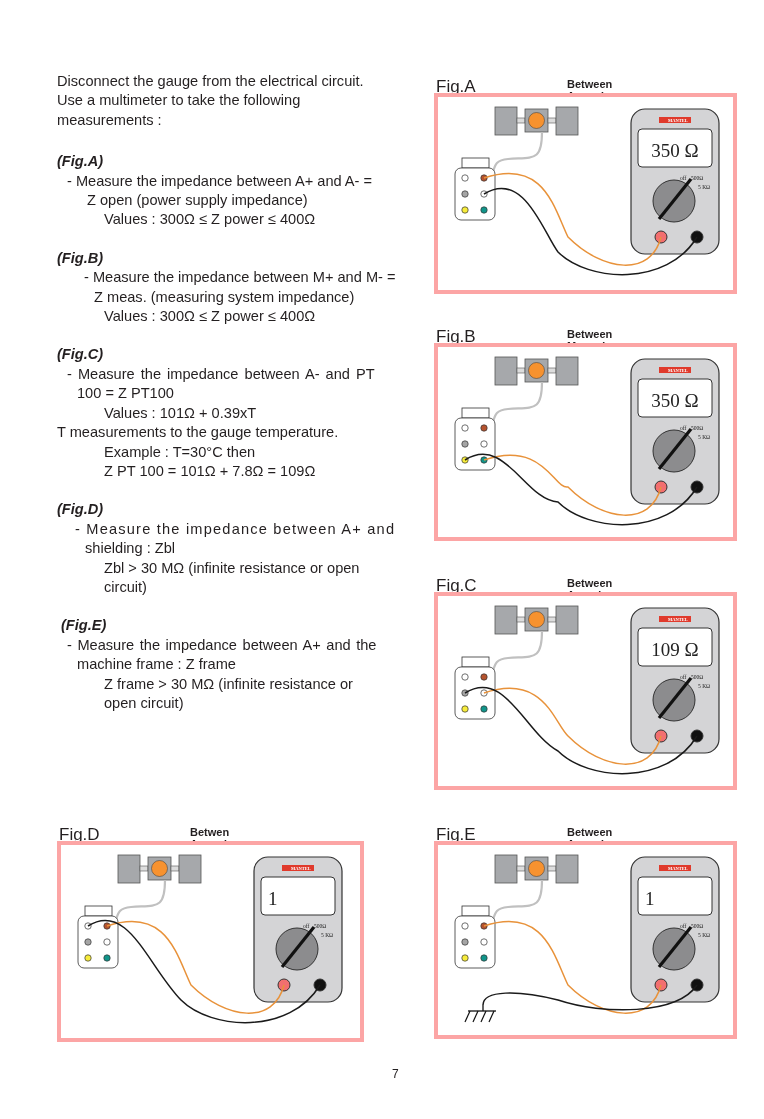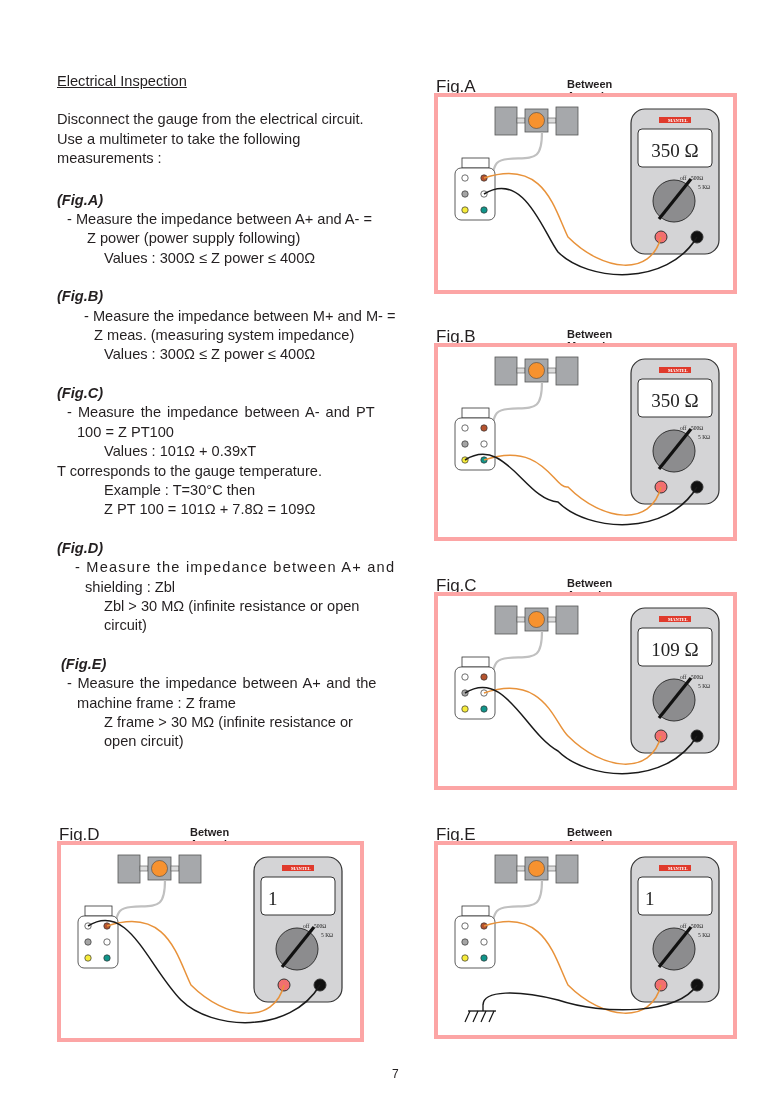--- a/index.html
+++ b/index.html
@@ -17,50 +17,49 @@
   .fig-label { position: absolute; top: 0; left: 2px; font-size: 17px; }
   .fig-title { position: absolute; top: 1px; font-size: 11px; font-weight: bold; }
   .fig-box { position: absolute; left: 0; top: 16px; border: 4px solid #fca5a5; background: #fff; }
   .page-number { position: absolute; left: 392px; top: 1067px; font-size: 12px; }
   svg text { font-family: "Liberation Serif", serif; }
 </style>
 </head>
 <body>
 
 <div class="text-col">
-  <p class="heading">Electrical Inspection</p>
   <p class="plain">Disconnect the gauge from the electrical circuit.</p>
   <p class="plain">Use a multimeter to take the following</p>
   <p class="plain">measurements :</p>
   <div class="gap"></div>
   <div style="height:3px"></div>
 
   <p class="fig-ref">(Fig.A)</p>
   <p class="bullet plain" style="margin-left:10px;">
     <span>- Measure the impedance between A+ and A- =</span><br>
-    <span style="padding-left:10px">Z power (power supply following)</span>
+    <span style="padding-left:10px">Z open (power supply impedance)</span>
   </p>
   <p class="value-line">Values : 300Ω ≤ Z power ≤ 400Ω</p>
   <div class="gap"></div>
 
   <p class="fig-ref">(Fig.B)</p>
   <p class="plain" style="margin-left:27px;">
     <span>- Measure the impedance between M+ and M- =</span><br>
     <span style="padding-left:10px">Z meas. (measuring system impedance)</span>
   </p>
   <p class="value-line">Values : 300Ω ≤ Z power ≤ 400Ω</p>
   <div class="gap"></div>
 
   <p class="fig-ref">(Fig.C)</p>
   <p class="plain" style="margin-left:10px;">
     <span style="word-spacing:2px">- Measure the impedance between A-  and PT</span><br>
     <span style="padding-left:10px">100 = Z PT100</span>
   </p>
   <p class="value-line">Values : 101Ω + 0.39xT</p>
-  <p class="plain">T corresponds to the gauge temperature.</p>
+  <p class="plain">T measurements to the gauge temperature.</p>
   <p class="value-line">Example : T=30°C then</p>
   <p class="value-line"> Z PT 100 = 101Ω + 7.8Ω = 109Ω</p>
   <div class="gap"></div>
 
   <p class="fig-ref">(Fig.D)</p>
   <p class="plain" style="margin-left:18px;">
     <span class="spaced">- Measure the impedance between A+ and</span><br>
     <span style="padding-left:10px">shielding : Zbl</span>
   </p>
   <p class="value-line">Zbl &gt; 30 MΩ (infinite resistance or open</p>

